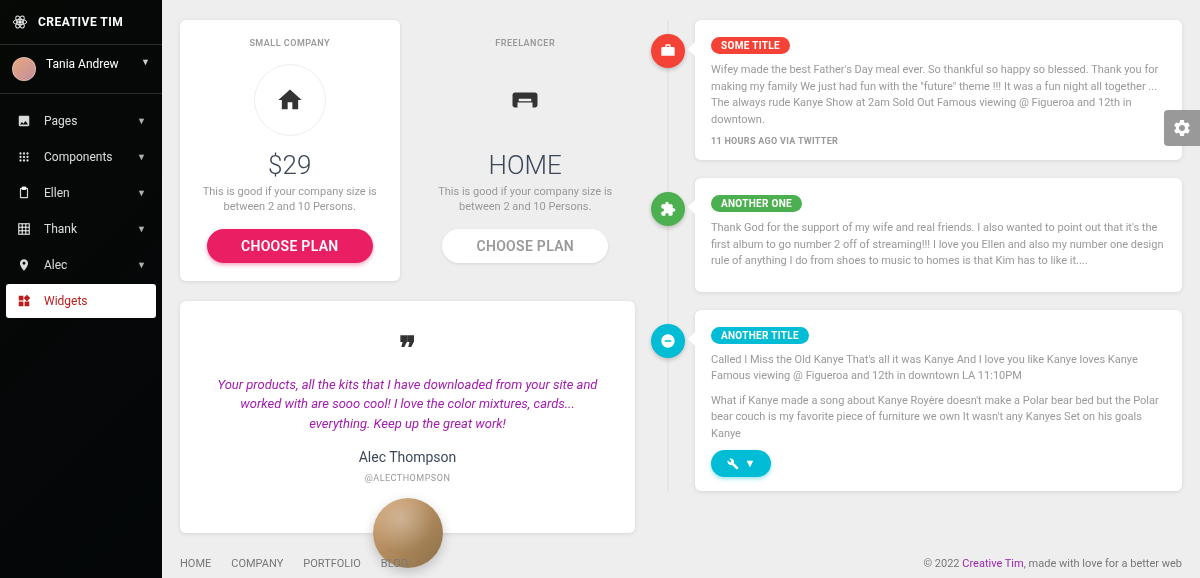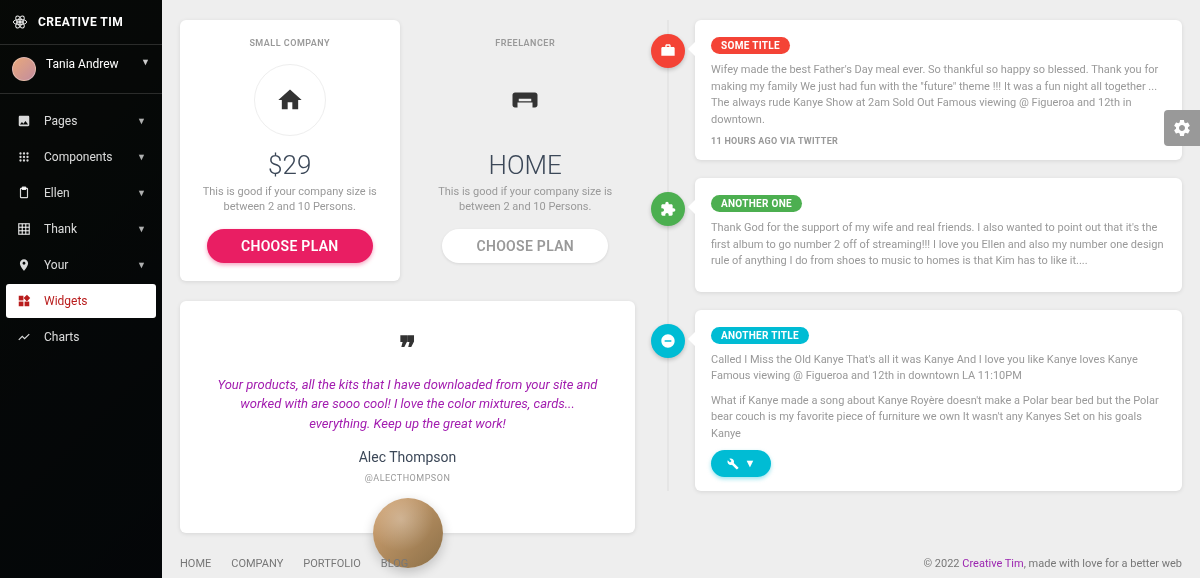--- a/index.html
+++ b/index.html
@@ -126,41 +126,33 @@
         </span>
         <span>Thank</span>
         <span class="caret">▼</span>
       </div>
       <div class="nav-item">
         <span class="nav-icon">
           <svg width="14" height="14" viewBox="0 0 24 24" fill="currentColor">
             <path d="M12 2C8.13 2 5 5.13 5 9c0 5.25 7 13 7 13s7-7.75 7-13c0-3.87-3.13-7-7-7zm0 9.5c-1.38 0-2.5-1.12-2.5-2.5s1.12-2.5 2.5-2.5 2.5 1.12 2.5 2.5-1.12 2.5-2.5 2.5z"></path>
           </svg>
         </span>
-        <span>Your</span>
+        <span>Alec</span>
         <span class="caret">▼</span>
       </div>
       <div class="nav-item active">
         <span class="nav-icon">
           <svg width="14" height="14" viewBox="0 0 24 24" fill="currentColor">
             <rect x="3" y="3" width="8" height="8"></rect>
             <rect x="3" y="13" width="8" height="8"></rect>
             <rect x="13" y="13" width="8" height="8"></rect>
             <rect x="13" y="3" width="8" height="8" transform="rotate(45 17 7)"></rect>
           </svg>
         </span>
         <span>Widgets</span>
-      </div>
-      <div class="nav-item">
-        <span class="nav-icon">
-          <svg width="14" height="14" viewBox="0 0 24 24" fill="none" stroke="currentColor" stroke-width="2">
-            <polyline points="3,17 9,11 13,15 21,7"></polyline>
-          </svg>
-        </span>
-        <span>Charts</span>
       </div>
     </div>
 </div>
 
 <div class="main">
   <div class="row">
     <div class="col-left">
       <div class="pricing" id="pricing">
           <div class="card"><div class="card-cat">SMALL COMPANY</div><div class="icon-circle">
               <svg width="28" height="28" viewBox="0 0 24 24" fill="#333">

